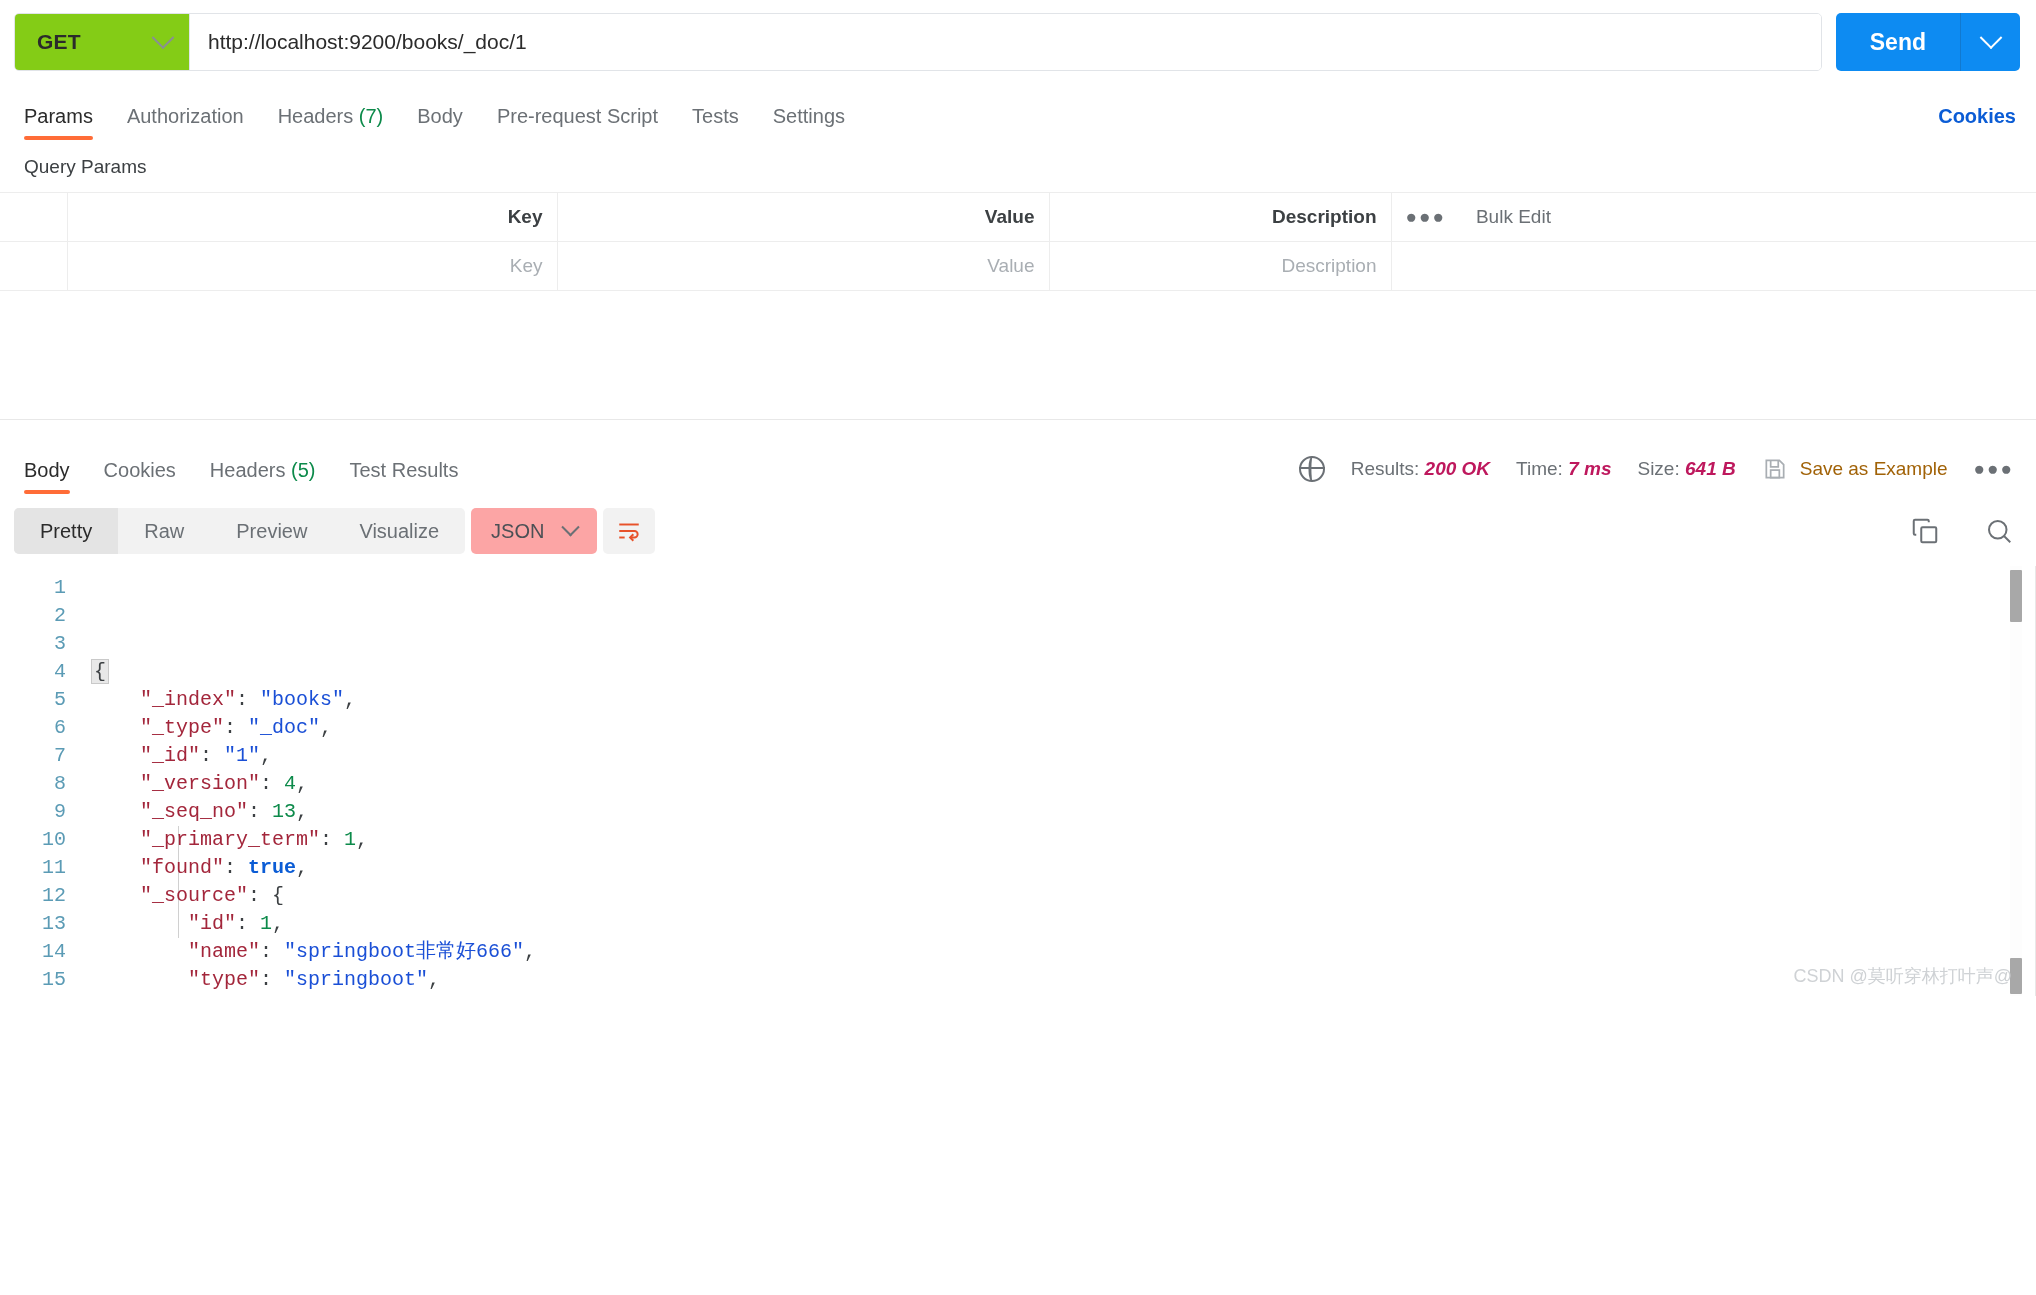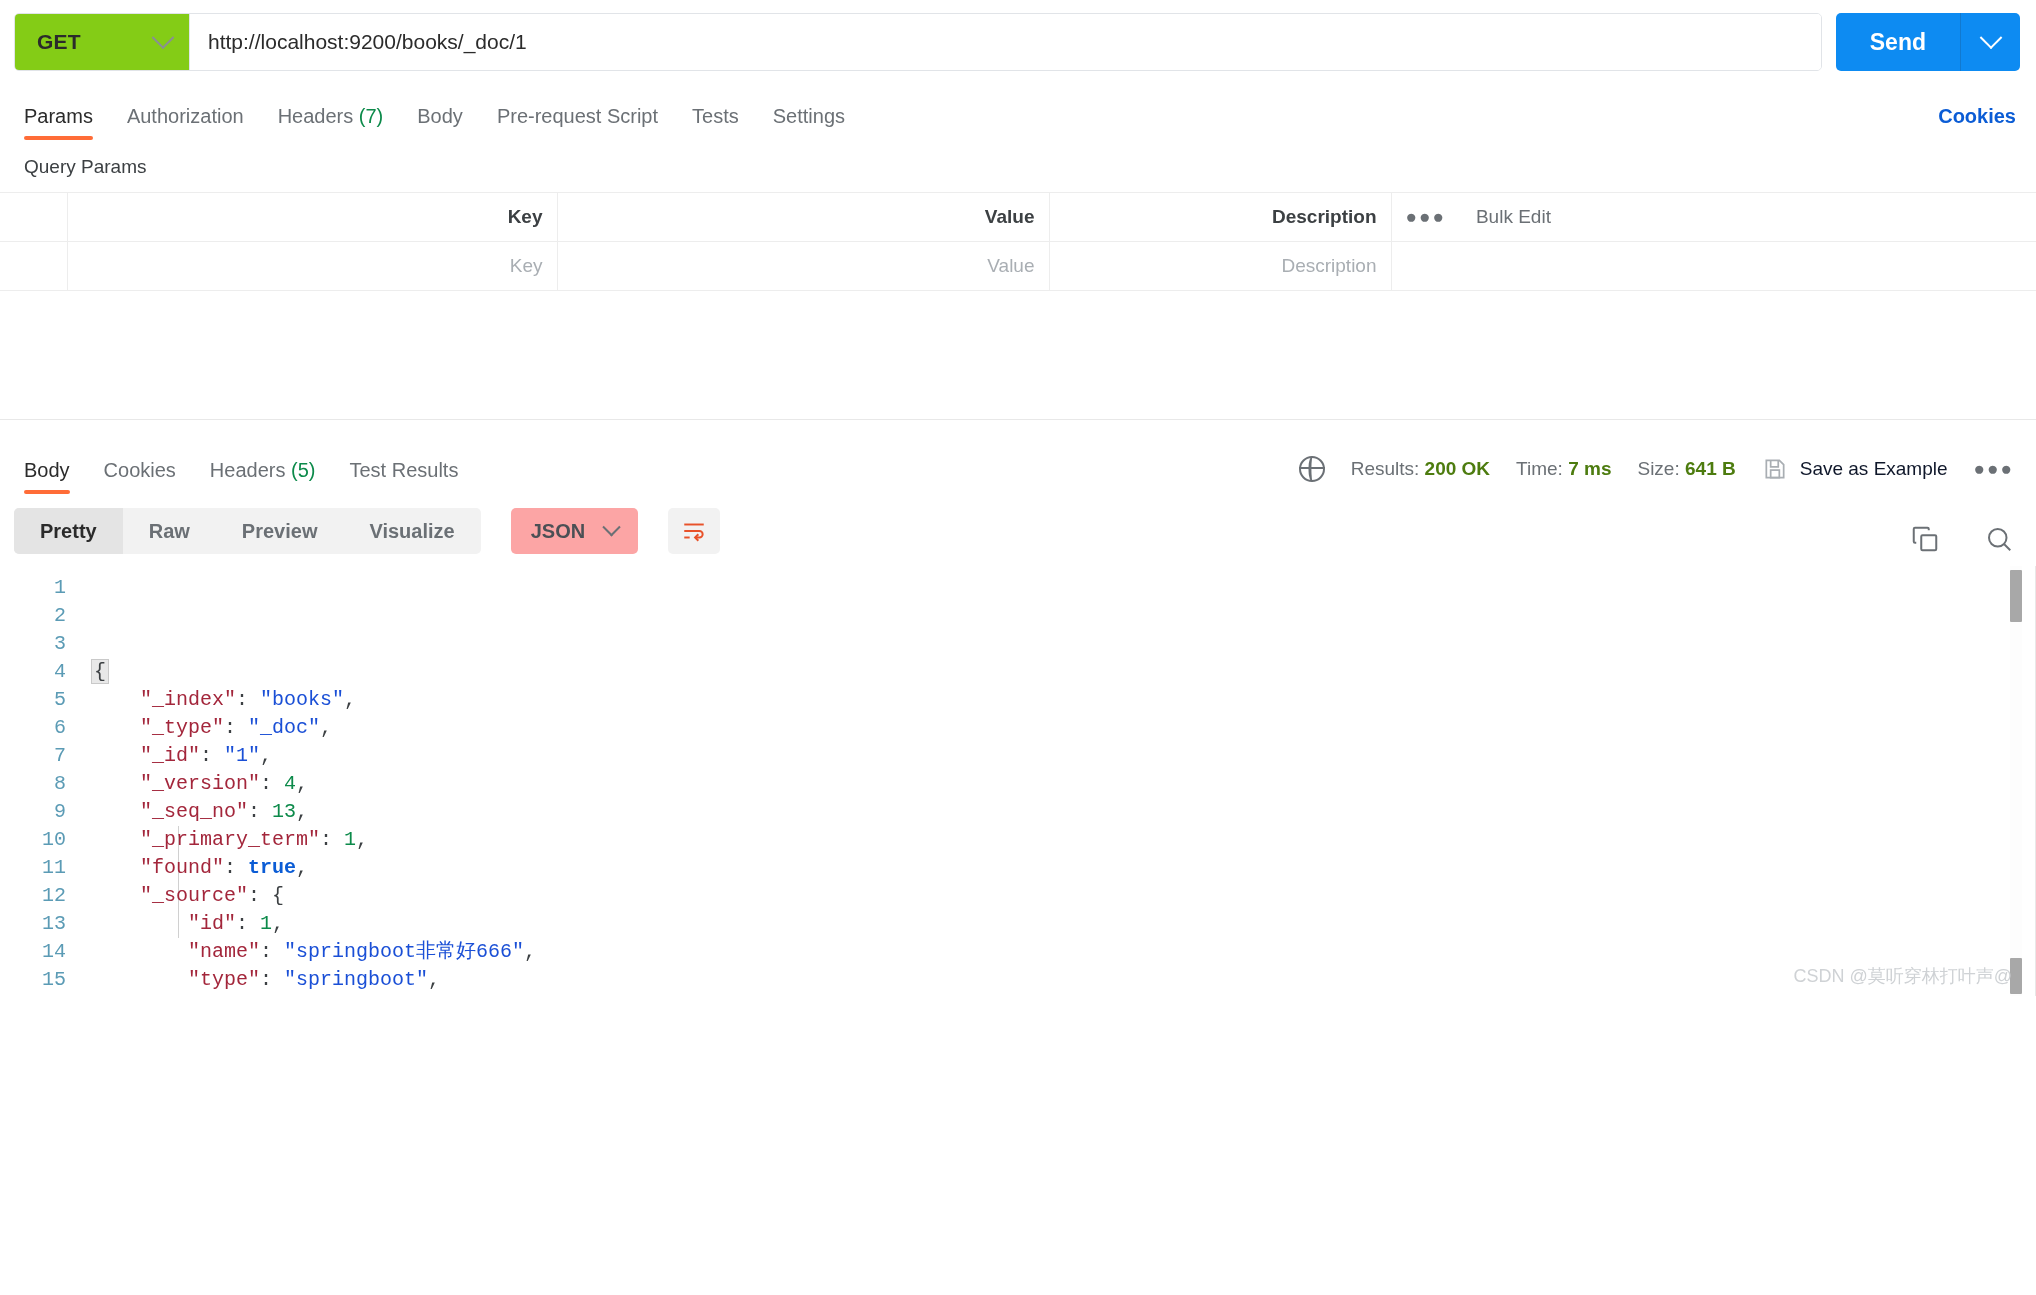--- a/index.html
+++ b/index.html
@@ -184,24 +184,24 @@
   }
   .meta {
     margin-left: auto;
     display: flex;
     align-items: center;
     gap: 26px;
     padding-bottom: 10px;
     font-size: 19px;
     color: #6b7075;
   }
-  .meta .val-ok { color: #4d7c0f; font-weight: 600; }
+  .meta .val-ok { color: #be185d; font-weight: 600; font-style: italic; }
   .save-example {
     display: flex; align-items: center; gap: 12px;
-    color: #0f172a; cursor: pointer;
+    color: #a16207; cursor: pointer;
   }
   .globe {
     width: 26px; height: 26px;
     border: 2px solid #6b7075;
     border-radius: 50%;
     position: relative;
   }
   .globe::before {
     content:""; position:absolute; left: 9px; top: -2px;
     width: 4px; height: 26px;
@@ -211,24 +211,23 @@
   }
   .globe::after {
     content:""; position:absolute; left: -2px; top: 9px;
     width: 26px; height: 4px;
     border-top: 2px solid #6b7075;
   }
 
   
   .body-toolbar {
     display: flex;
-    align-items: flex-end;
+    align-items: center;
     padding: 16px 22px 12px 14px;
-    gap: 30px;
-    font-weight: bold;
+    gap: 6px;
   }
   .seg {
     display: flex;
     background: #f2f2f2;
     border-radius: 5px;
     overflow: hidden;
     height: 46px;
   }
   .seg-item {
     display: flex; align-items: center;

